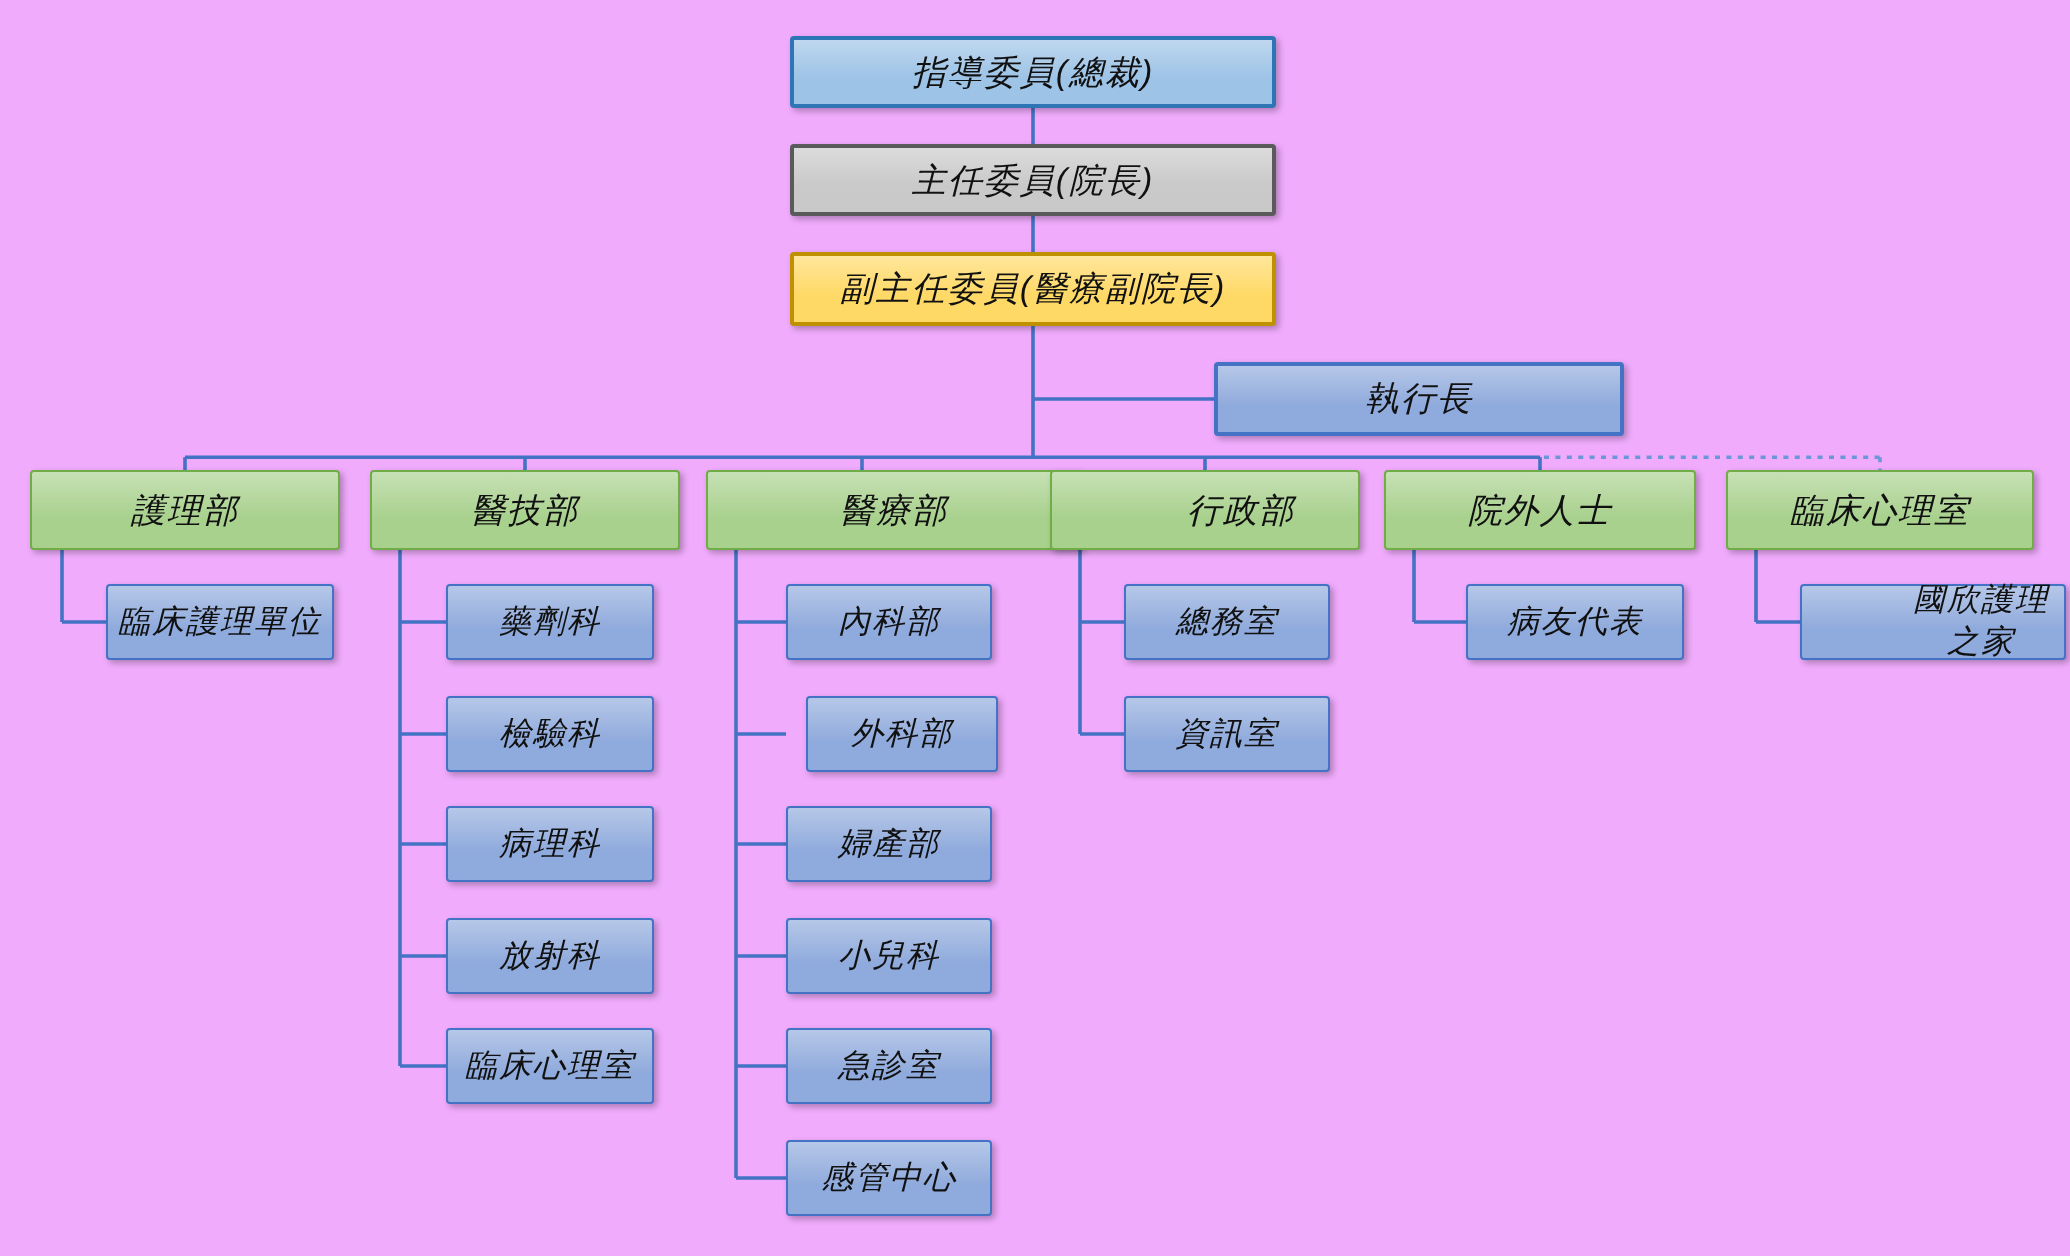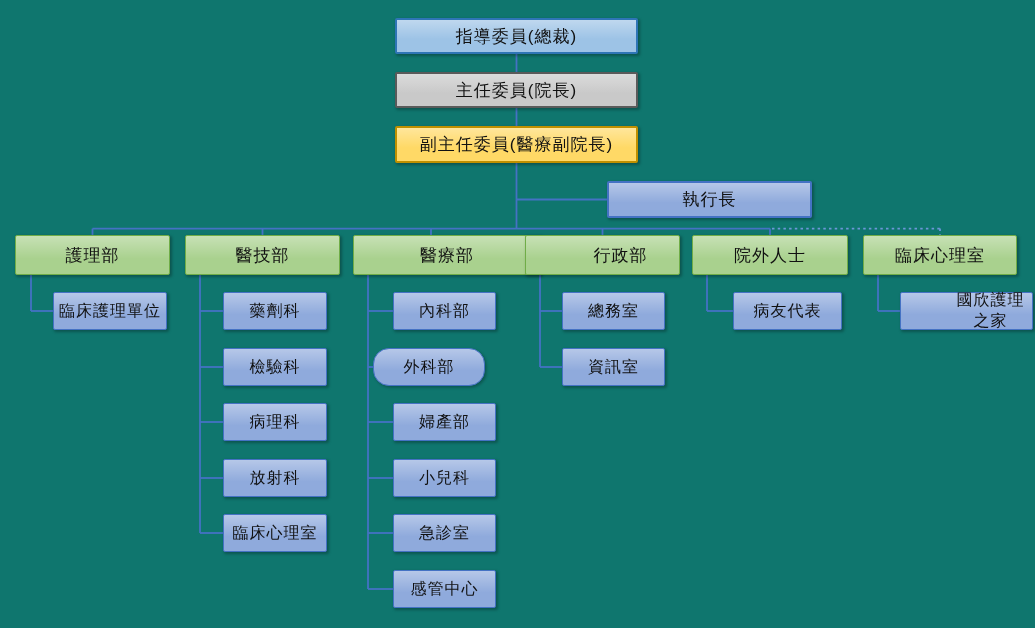--- a/index.html
+++ b/index.html
@@ -1,22 +1,23 @@
 <!DOCTYPE html>
 <html style="--level1-fill: #9DC3E6; --level1-border: #2E75B6; --level2-fill: #C9C9C9; --level2-border: #5A5A5A; --level3-fill: #FFD966; --level3-border: #BF9000; --dept-fill: #A9D18E; --dept-border: #70AD47; --unit-fill: #8FAADC; --unit-border: #4472C4; --connector: #4472C4; --connector-dotted: #6C96D8;"><head>
 <meta charset="utf-8">
 <style>
   html, body { margin: 0; padding: 0; background: #ffffff; }
   #canvas {
     position: relative;
     width: 1035px;
     height: 628px;
-    background: #0f766e;
+    background: #f0abfc;
     font-family: "Liberation Sans", "DejaVu Sans", sans-serif;
     overflow: hidden;
+    font-style: italic;
   }
   #lines {
     position: absolute;
     left: 0; top: 0;
     width: 1035px; height: 628px;
     z-index: 0;
   }
   .conn {
     stroke: var(--connector, #4472C4);
     stroke-width: 1.8;
@@ -116,21 +117,21 @@
 
   <div class="box unit" style="left:53px; top:292px; width:114px; height:38px;">臨床護理單位</div>
 
   <div class="box unit" style="left:223px; top:292px; width:104px; height:38px;">藥劑科</div>
   <div class="box unit" style="left:223px; top:348px; width:104px; height:38px;">檢驗科</div>
   <div class="box unit" style="left:223px; top:403px; width:104px; height:38px;">病理科</div>
   <div class="box unit" style="left:223px; top:459px; width:104px; height:38px;">放射科</div>
   <div class="box unit" style="left:223px; top:514px; width:104px; height:38px;">臨床心理室</div>
 
   <div class="box unit" style="left:393px; top:292px; width:103px; height:38px;">內科部</div>
-  <div class="box unit" style="left:373px; top:348px; width:112px; height:38px;border-radius:16px;">外科部</div>
+  <div class="box unit" style="left:403px; top:348px; width:96px; height:38px;">外科部</div>
   <div class="box unit" style="left:393px; top:403px; width:103px; height:38px;">婦產部</div>
   <div class="box unit" style="left:393px; top:459px; width:103px; height:38px;">小兒科</div>
   <div class="box unit" style="left:393px; top:514px; width:103px; height:38px;">急診室</div>
   <div class="box unit" style="left:393px; top:570px; width:103px; height:38px;">感管中心</div>
 
   <div class="box unit" style="left:562px; top:292px; width:103px; height:38px;">總務室</div>
   <div class="box unit" style="left:562px; top:348px; width:103px; height:38px;">資訊室</div>
 
   <div class="box unit" style="left:733px; top:292px; width:109px; height:38px;">病友代表</div>
 

